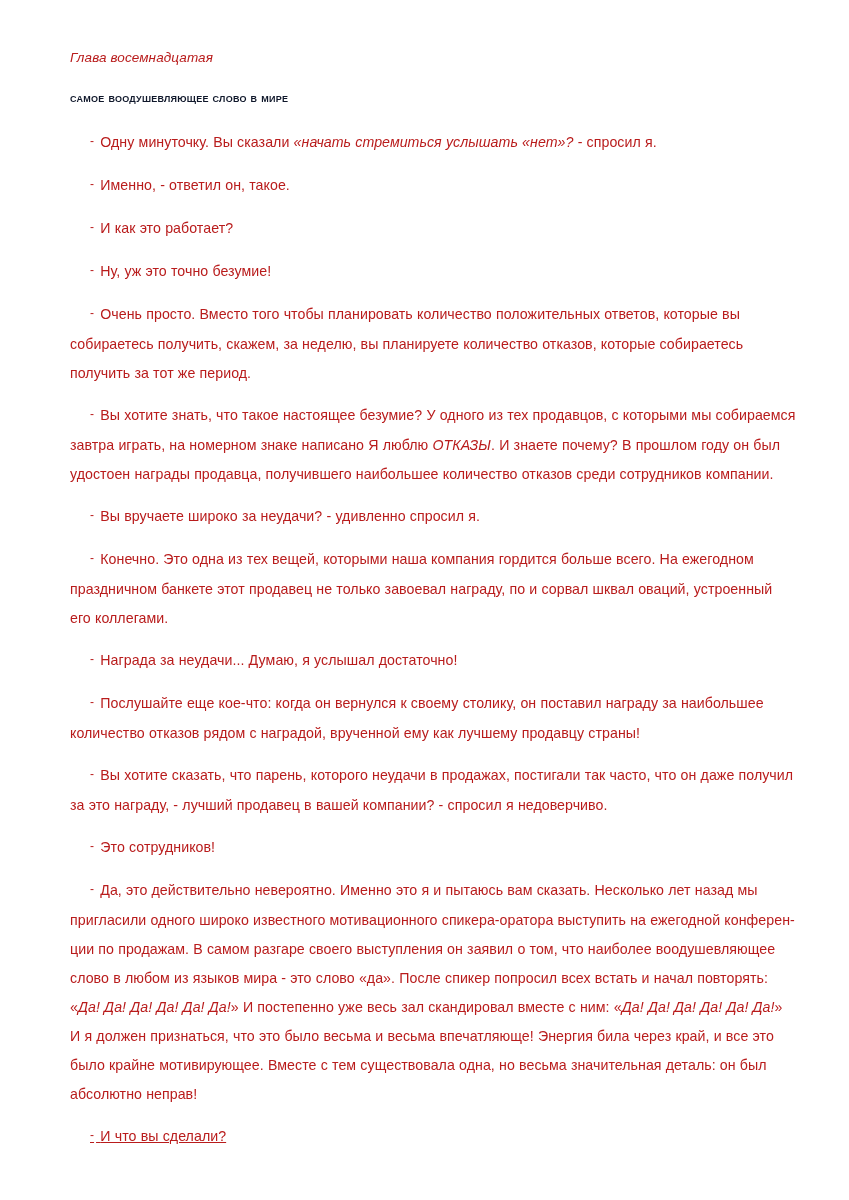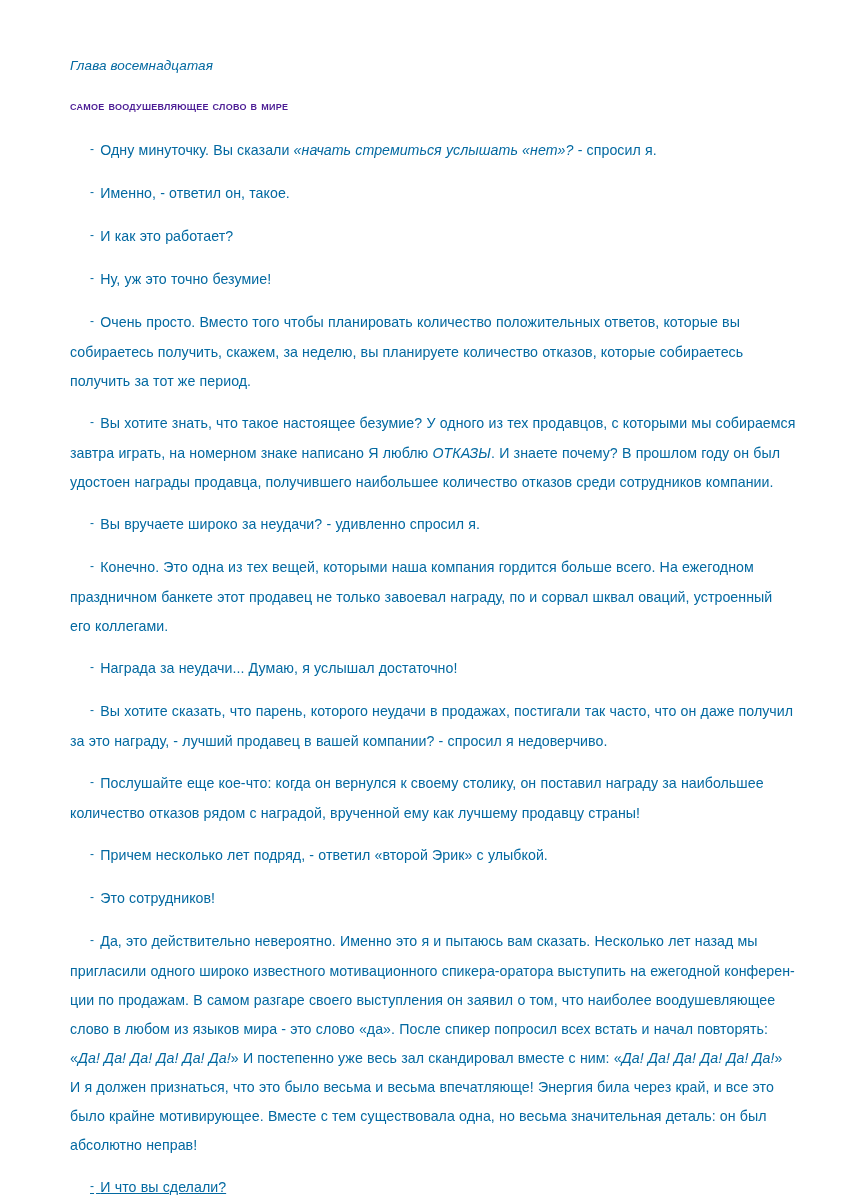--- a/index.html
+++ b/index.html
@@ -24,42 +24,42 @@
     top: 49px;
     width: 726px;
   }
 
   
   .chapter-label {
     font-style: italic;
     font-size: 13.5px;
     line-height: 18px;
     letter-spacing: 0.1px;
-    color: #0369a1;
-    margin: 8px 0 22px 0;
+    color: #b91c1c;
+    margin: 0 0 22px 0;
   }
 
   
   .section-heading {
     font-weight: bold;
     font-size: 13px;
     line-height: 18px;
     font-variant: small-caps;
     text-transform: lowercase;
     letter-spacing: 0.25px;
-    color: #4c1d95;
+    color: #0f172a;
     margin: 0 0 21px 0;
   }
 
   
   .para {
     font-size: 14.2px;
     line-height: 29px;
     text-align: left;
-    color: #0369a1;
+    color: #b91c1c;
     margin: 0 0 13px 0;
     text-indent: 20px;
     letter-spacing: 0.05px;
     word-spacing: 0.2px;
   }
   .para:last-child { margin-bottom: 0; text-decoration: underline; }
 
   .para .dash {
     font-size: 12px;
     position: relative;
@@ -84,22 +84,21 @@
     <div id="paragraphs">
         <div class="para"><span class="dash">-</span> <span>Одну минуточку. Вы сказали </span><em>«начать стремиться услышать «нет»?</em><span> - спросил я.</span></div>
         <div class="para"><span class="dash">-</span> <span>Именно, - ответил он, такое.</span></div>
         <div class="para"><span class="dash">-</span> <span>И как это работает?</span></div>
         <div class="para"><span class="dash">-</span> <span>Ну, уж это точно безумие!</span></div>
         <div class="para"><span class="dash">-</span> <span>Очень просто. Вместо того чтобы планировать количество положительных ответов, которые вы собираетесь получить, скажем, за неделю, вы планируете количество отказов, которые собираетесь получить за тот же период.</span></div>
         <div class="para"><span class="dash">-</span> <span>Вы хотите знать, что такое настоящее безумие? У одного из тех продавцов, с которыми мы собираемся завтра играть, на номерном знаке написано Я люблю </span><em>ОТКАЗЫ</em><span>. И знаете почему? В прошлом году он был удостоен награды продавца, получившего наибольшее количество отказов среди сотрудников компании.</span></div>
         <div class="para"><span class="dash">-</span> <span>Вы вручаете широко за неудачи? - удивленно спросил я.</span></div>
         <div class="para"><span class="dash">-</span> <span>Конечно. Это одна из тех вещей, которыми наша компания гордится больше всего. На ежегодном праздничном банкете этот продавец не только завоевал награду, по и сорвал шквал оваций, устроенный его коллегами.</span></div>
         <div class="para"><span class="dash">-</span> <span>Награда за неудачи... Думаю, я услышал достаточно!</span></div>
+        <div class="para"><span class="dash">-</span> <span>Послушайте еще кое-что: когда он вернулся к своему столику, он поставил награду за наибольшее количество отказов рядом с наградой, врученной ему как лучшему продавцу страны!</span></div>
         <div class="para"><span class="dash">-</span> <span>Вы хотите сказать, что парень, которого неудачи в продажах, постигали так часто, что он даже получил за это награду, - лучший продавец в вашей компании? - спросил я недоверчиво.</span></div>
-        <div class="para"><span class="dash">-</span> <span>Послушайте еще кое-что: когда он вернулся к своему столику, он поставил награду за наибольшее количество отказов рядом с наградой, врученной ему как лучшему продавцу страны!</span></div>
-        <div class="para"><span class="dash">-</span> <span>Причем несколько лет подряд, - ответил «второй Эрик» с улыбкой.</span></div>
         <div class="para"><span class="dash">-</span> <span>Это сотрудников!</span></div>
         <div class="para"><span class="dash">-</span> <span>Да, это действительно невероятно. Именно это я и пытаюсь вам сказать. Несколько лет назад мы пригласили одного широко известного мотивационного спикера-оратора выступить на ежегодной конферен-ции по продажам. В самом разгаре своего выступления он заявил о том, что наиболее воодушевляющее слово в любом из языков мира - это слово «да». После спикер попросил всех встать и начал повторять: «</span><em>Да! Да! Да! Да! Да! Да!</em><span>» И постепенно уже весь зал скандировал вместе с ним: «</span><em>Да! Да! Да! Да! Да! Да!</em><span>» И я должен признаться, что это было весьма и весьма впечатляюще! Энергия била через край, и все это было крайне мотивирующее. Вместе с тем существовала одна, но весьма значительная деталь: он был абсолютно неправ!</span></div>
         <div class="para"><span class="dash">-</span> <span>И что вы сделали?</span></div>
       </div>
 
   </div>
 </div>
 
 </body></html>

